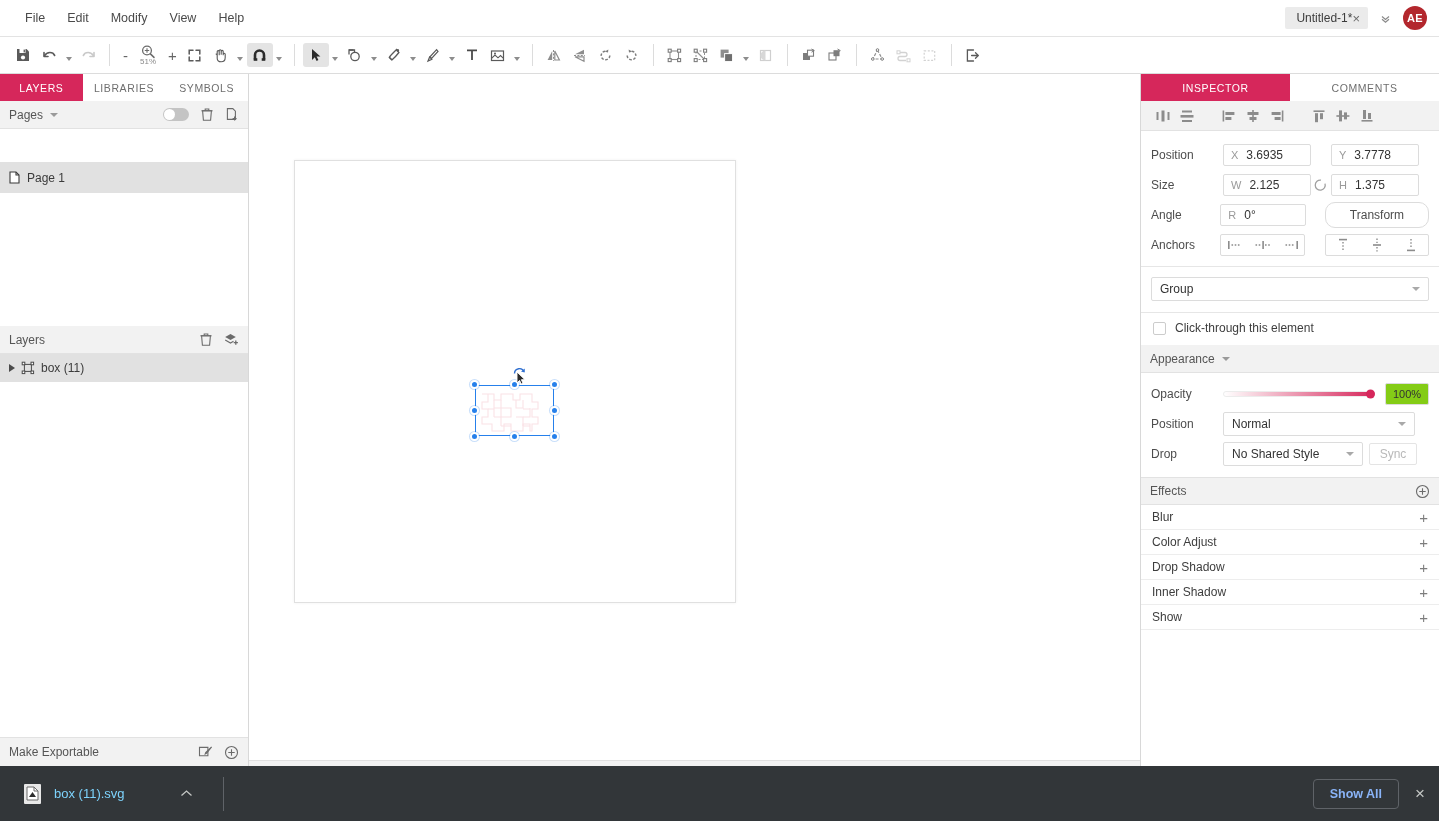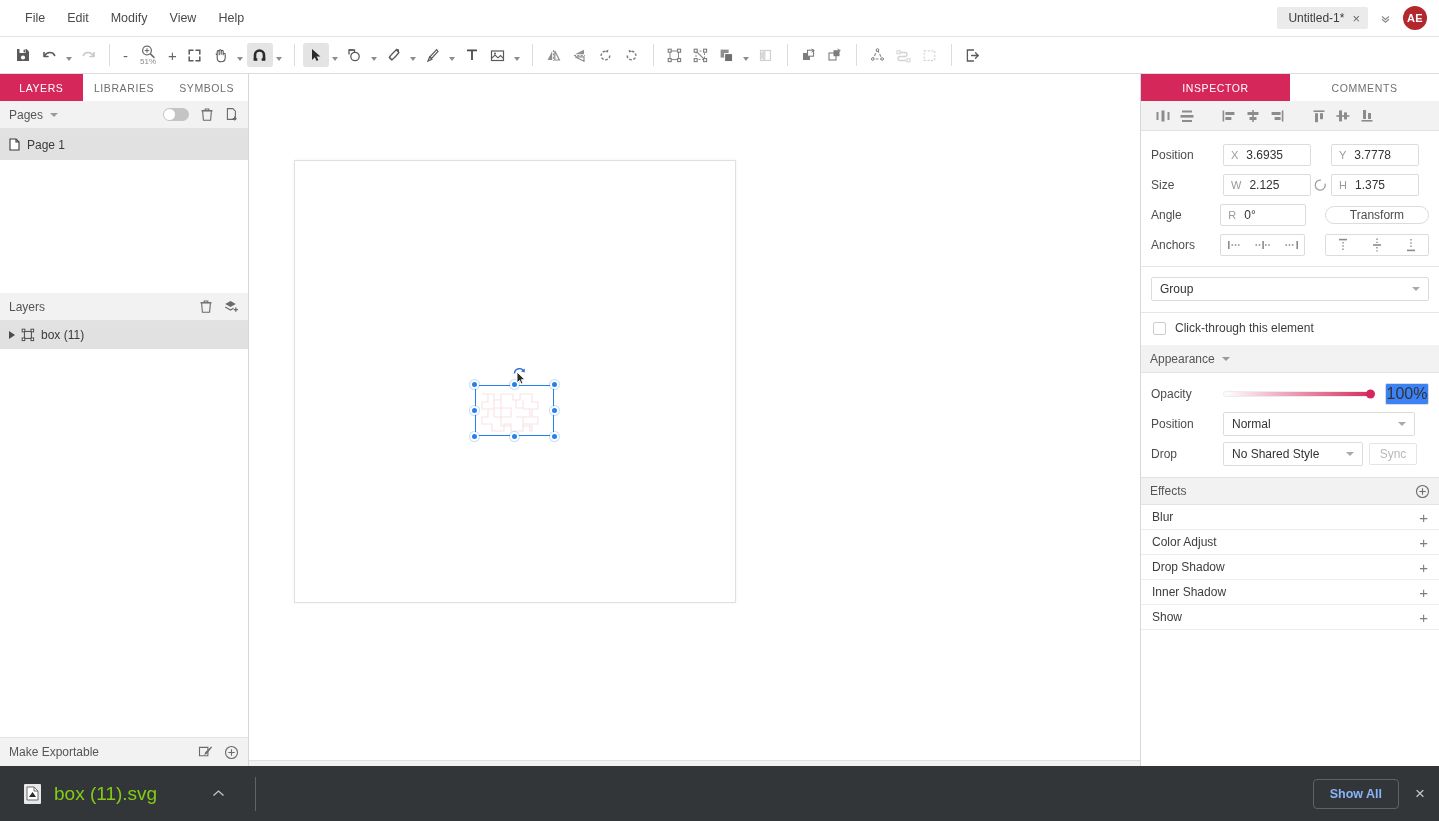--- a/index.html
+++ b/index.html
@@ -21,21 +21,21 @@
   }
   .menu-items { display: flex; align-items: center; padding-left: 14px; gap: 0; }
   .menu-item {
     font-size: 12.5px; color: #4a4a4a; padding: 4px 11px; cursor: default;
     white-space: nowrap;
   }
   .menubar-right {
     margin-left: auto; display: flex; align-items: center; gap: 8px; padding-right: 12px;
   }
   .doc-tab {
-    display: flex; align-items: center; gap: 8px;
+    display: flex; align-items: center; 
     background: #ebebeb; border-radius: 2px; padding: 4px 8px 4px 11px;
     font-size: 12px; color: #3c3c3c;
   }
   .doc-tab .close-x { font-size: 13px; color: #6a6a6a; cursor: pointer; line-height: 1; }
   .tabs-chevron { color: #8a8a8a; font-size: 11px; cursor: pointer; padding: 0 3px; }
   .avatar {
     width: 24px; height: 24px; border-radius: 50%;
     background: #b3272d; color: #fff;
     font-size: 11px; font-weight: bold; letter-spacing: .3px;
     display: flex; align-items: center; justify-content: center;
@@ -102,21 +102,21 @@
     position: relative; cursor: pointer;
   }
   .toggle-sw:before {
     content: ""; position: absolute; left: 1px; top: 1px;
     width: 11px; height: 11px; border-radius: 50%; background: #fff;
   }
 
   .pages-list { background: #fff; }
   .page-row {
     height: 31px; display: flex; align-items: center; padding: 0 9px; gap: 7px;
-    font-size: 12px; color: #3b3b3b; cursor: pointer; background: #e1e1e1;
+    font-size: 12px; color: #3b3b3b; cursor: pointer; background: #e1e1e1; margin-top: 33px;
   }
   .pages-body { height: 133px; background: #fff; }
 
   .layers-list { flex: 1; background: #fff; overflow: hidden; }
   .layer-row {
     height: 28px; display: flex; align-items: center; padding: 0 9px; gap: 6px;
     font-size: 12px; color: #3b3b3b; cursor: pointer; background: #e1e1e1;
   }
   .layer-tri {
     width: 0; height: 0; border-top: 4.5px solid transparent; border-bottom: 4.5px solid transparent;
@@ -174,21 +174,21 @@
     display: flex; align-items: center; padding: 0 7px; gap: 8px;
     font-size: 12px; color: #333; cursor: text;
   }
   .field .fk { color: #9a9a9a; font-size: 11px; }
   .f-wide { width: 88px; }
   .link-ico {
     width: 20px; display: flex; align-items: center; justify-content: center;
     color: #9a9a9a; cursor: pointer;
   }
   .btn-outline {
-    height: 18px; width: 108px; border: 1px solid #dcdcdc; border-radius: 10px; background: #fff;
+    height: 26px; width: 108px; border: 1px solid #dcdcdc; border-radius: 10px; background: #fff;
     display: flex; align-items: center; justify-content: center;
     font-size: 12px; color: #4d4d4d; cursor: pointer; text-align: center;
   }
   .anchor-grp {
     height: 22px; border: 1px solid #dcdcdc; border-radius: 2px; background: #fff;
     display: flex; align-items: center; justify-content: space-around;
   }
   .a-left { width: 88px; }
   .a-right { width: 108px; }
   .anchor-btn {
@@ -220,23 +220,23 @@
     flex: 1; height: 6px; border-radius: 3px; position: relative;
     background: linear-gradient(to right, #ffffff, #d6275b);
     border: 1px solid #ececec; margin-right: 10px;
   }
   .slider-knob {
     position: absolute; right: -1px; top: 50%; transform: translateY(-50%);
     width: 9px; height: 9px; border-radius: 50%; background: #d6275b;
     cursor: pointer;
   }
   .op-field {
-    width: 44px; height: 22px; border: 1px solid #dcdcdc; border-radius: 2px; background: #3b82f6;
+    width: 44px; height: 22px; border: 1px solid #dcdcdc; border-radius: 2px; background: #84cc16;
     display: flex; align-items: center; justify-content: center;
-    font-size: 16px; color: #333; cursor: text;
+    font-size: 11px; color: #333; cursor: text;
   }
   .sel-mid { width: 192px; }
   .sel-narrow { width: 140px; }
   .btn-sync {
     width: 48px; height: 22px; border: 1px solid #e4e4e4; border-radius: 2px; background: #fff;
     display: flex; align-items: center; justify-content: center;
     font-size: 12px; color: #b9b9b9; margin-left: 6px; cursor: default;
   }
   .eff-head {
     height: 28px; background: #f2f2f2; border-top: 1px solid #e2e2e2; border-bottom: 1px solid #e2e2e2;
@@ -252,21 +252,21 @@
   .dl-bar {
     position: absolute; left: 0; bottom: 0; width: 1439px; height: 55px;
     background: #323639; display: flex; align-items: center; padding: 0 14px;
   }
   .dl-item { display: flex; align-items: center; gap: 13px; padding-left: 10px; }
   .dl-ico {
     width: 17px; height: 20px; background: #e8e8e8; border-radius: 1px;
     display: flex; align-items: center; justify-content: center;
     position: relative;
   }
-  .dl-name { font-size: 19px; color: #84cc16; }
+  .dl-name { font-size: 13px; color: #7dd3fc; }
   .dl-chev { color: #c4c7c5; font-size: 11px; cursor: pointer; margin-left: 42px; }
   .dl-sep { width: 1px; height: 34px; background: #5f6368; margin-left: 30px; }
   .dl-right { margin-left: auto; display: flex; align-items: center; gap: 16px; }
   .btn-showall {
     border: 1px solid #5f6368; border-radius: 4px; padding: 7px 16px;
     color: #8ab4f8; font-size: 12.5px; font-weight: bold; cursor: pointer;
     background: transparent;
   }
   .dl-close { color: #c4c7c5; font-size: 17px; cursor: pointer; line-height: 1; }
   .bottom-strip {

